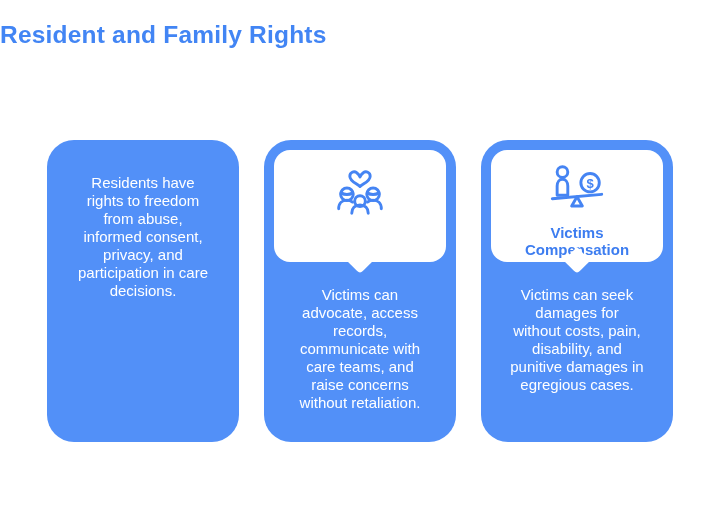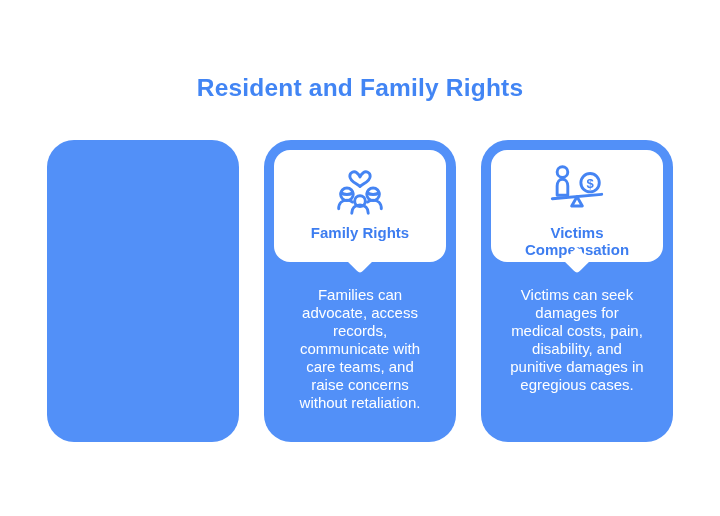--- a/index.html
+++ b/index.html
@@ -5,22 +5,22 @@
   html,body { margin:0; padding:0; }
   body {
     width:720px; height:516px;
     background: var(--background, #ffffff);
     font-family: "Liberation Sans", sans-serif;
     overflow: hidden;
     position: relative;
   }
   .page-title {
     margin: 0;
-    padding-top: 74px;
-    text-align: center;
+    padding-top: 21px;
+    text-align: left;
     font-size: 24.5px;
     font-weight: 700;
     letter-spacing: 0.2px;
     color: var(--heading-blue, #4285F4);
   }
   .cards {
     position: absolute;
     top: 140px; left: 0; right: 0;
     display: flex;
     justify-content: center;
@@ -79,40 +79,46 @@
   }
 </style>
 </head>
 <body>
 
 <h1 class="page-title">Resident and Family Rights</h1>
 
 <div class="cards">
 
   <div class="card">
+    <div class="card-body">Residents have
+rights to freedom
+from abuse,
+informed consent,
+privacy, and
+participation in care
+decisions.</div>
   </div>
 
   <div class="card">
     <div class="panel">
       <div class="icon-wrap">
         <svg width="62" height="62" viewBox="0 0 64 64" fill="none" stroke="currentColor" stroke-width="3" stroke-linecap="round" stroke-linejoin="round">
           <path d="M32 29.5 C29.5 26.5 21.5 24.5 21.5 18.8 C21.5 14.8 25.8 13 28.6 15.2 C30.2 16.4 31.4 18.2 32 19.6 C32.6 18.2 33.8 16.4 35.4 15.2 C38.2 13 42.5 14.8 42.5 18.8 C42.5 24.5 34.5 26.5 32 29.5 Z"></path>
           <circle cx="18.5" cy="37.5" r="6.5"></circle>
           <path d="M12.4 36 Q18.5 39.5 24.6 36"></path>
           <circle cx="45.5" cy="37.5" r="6.5"></circle>
           <path d="M39.4 36 Q45.5 39.5 51.6 36"></path>
           <path d="M10 52.5 C10 46.5 13.8 43.5 18.5 43.5 C20.8 43.5 22.8 44.2 24.3 45.5"></path>
           <path d="M54 52.5 C54 46.5 50.2 43.5 45.5 43.5 C43.2 43.5 41.2 44.2 39.7 45.5"></path>
           <circle cx="32" cy="44.5" r="5.5"></circle>
           <path d="M23.5 57 C23.5 51.5 27 48.5 32 48.5 C37 48.5 40.5 51.5 40.5 57"></path>
         </svg>
       </div>
-      <div class="card-title">Family Rights</div>
     </div>
-    <div class="card-body">Families can
+    <div class="card-body">Victims can
 advocate, access
 records,
 communicate with
 care teams, and
 raise concerns
 without retaliation.</div>
   </div>
 
   <div class="card">
     <div class="panel">
@@ -124,19 +130,19 @@
           <path d="M32 40 L26.5 49.5 L37.5 49.5 Z"></path>
           <circle cx="45.5" cy="25.5" r="9.5"></circle>
           <text x="45.5" y="30.5" text-anchor="middle" font-size="13.5" font-weight="bold" fill="currentColor" stroke="none" font-family="Liberation Sans, sans-serif">$</text>
         </svg>
       </div>
       <div class="card-title">Victims
 Compensation</div>
     </div>
     <div class="card-body">Victims can seek
 damages for
-medical costs, pain,
+without costs, pain,
 disability, and
 punitive damages in
 egregious cases.</div>
   </div>
 
 </div>
 
 </body></html>

